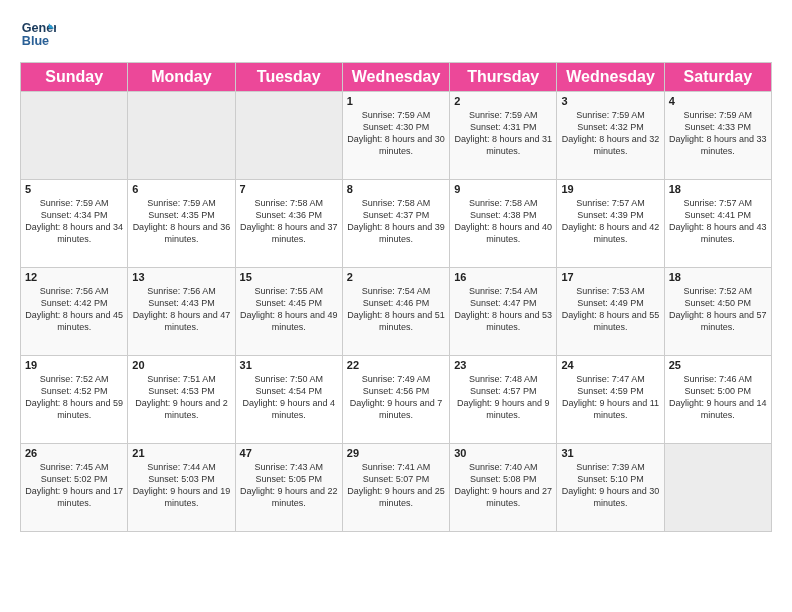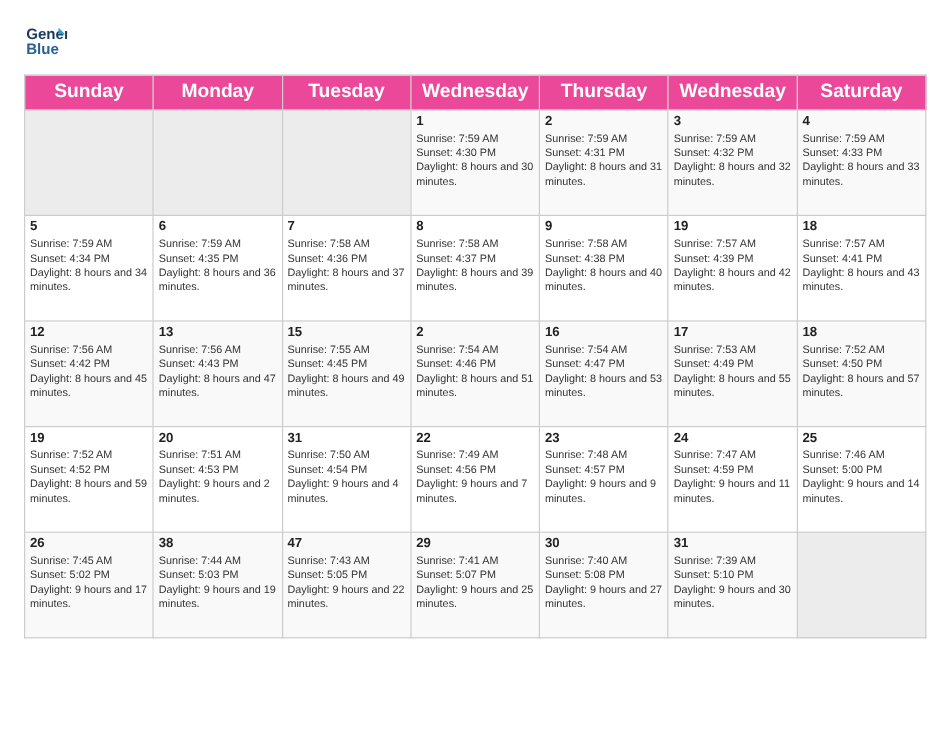--- a/index.html
+++ b/index.html
@@ -68,20 +68,21 @@
     }
     .day-number {
       font-weight: bold;
       font-size: 11px;
       margin-bottom: 2px;
     }
     .cell-content {
       font-size: 9px;
       line-height: 1.35;
       color: #333;
+      text-align: center;
     }
     .empty-cell {
       background: #ececec !important;
     }
   </style>
 </head>
 <body>
 
 <div class="page">
   <div class="header">
@@ -221,21 +222,21 @@
             <div class="day-number">25</div>
             <div class="cell-content">Sunrise: 7:46 AM<br>Sunset: 5:00 PM<br>Daylight: 9 hours and 14 minutes.</div>
           </td>
         </tr>
         <tr>
           <td>
             <div class="day-number">26</div>
             <div class="cell-content">Sunrise: 7:45 AM<br>Sunset: 5:02 PM<br>Daylight: 9 hours and 17 minutes.</div>
           </td>
           <td>
-            <div class="day-number">38</div>
+            <div class="day-number">21</div>
             <div class="cell-content">Sunrise: 7:44 AM<br>Sunset: 5:03 PM<br>Daylight: 9 hours and 19 minutes.</div>
           </td>
           <td>
             <div class="day-number">47</div>
             <div class="cell-content">Sunrise: 7:43 AM<br>Sunset: 5:05 PM<br>Daylight: 9 hours and 22 minutes.</div>
           </td>
           <td>
             <div class="day-number">29</div>
             <div class="cell-content">Sunrise: 7:41 AM<br>Sunset: 5:07 PM<br>Daylight: 9 hours and 25 minutes.</div>
           </td>

